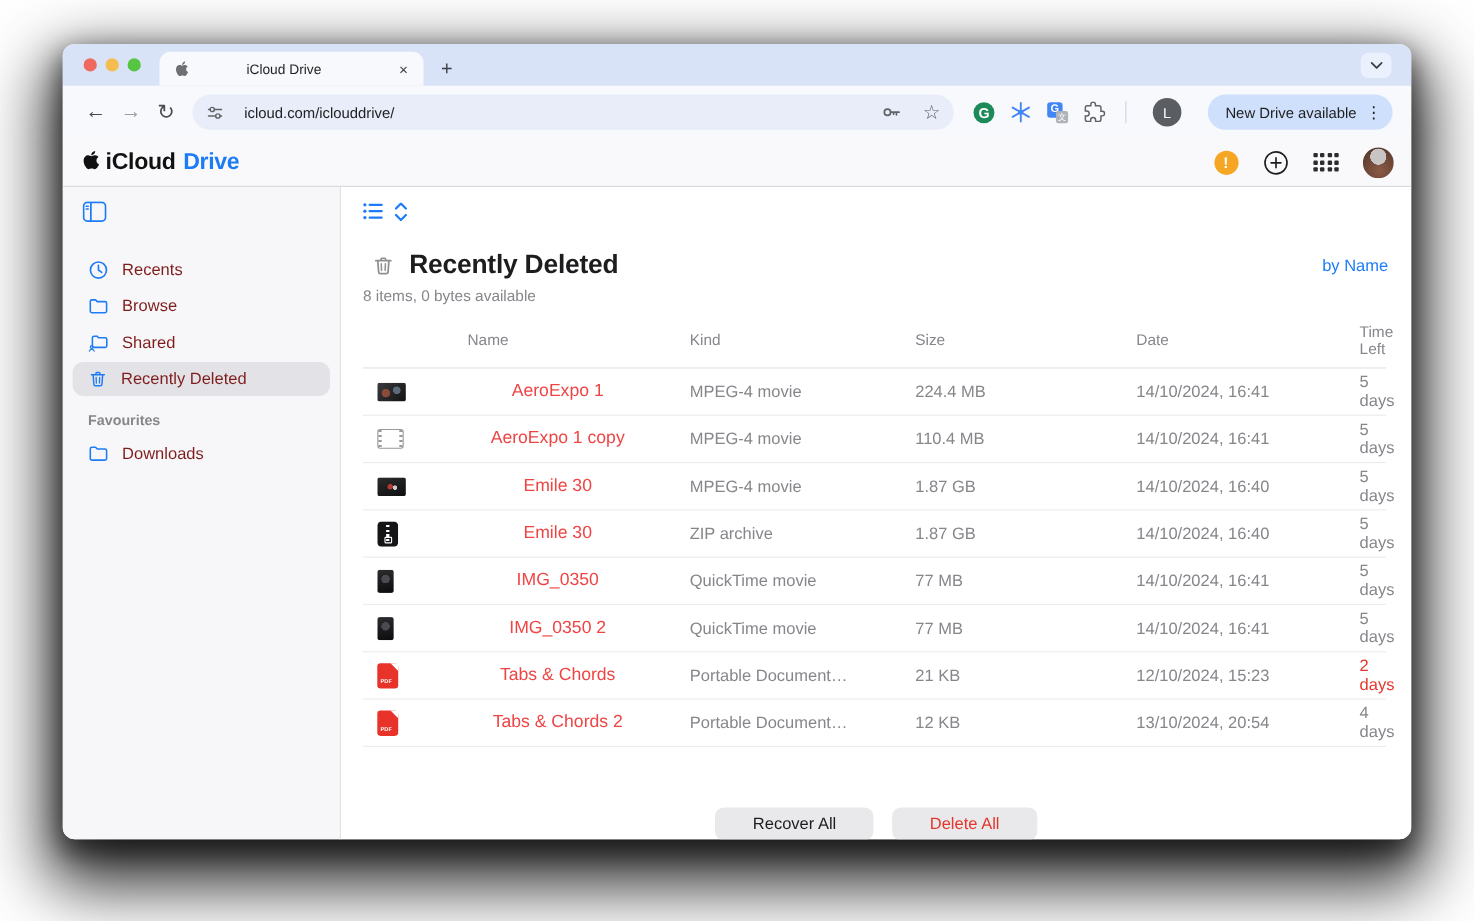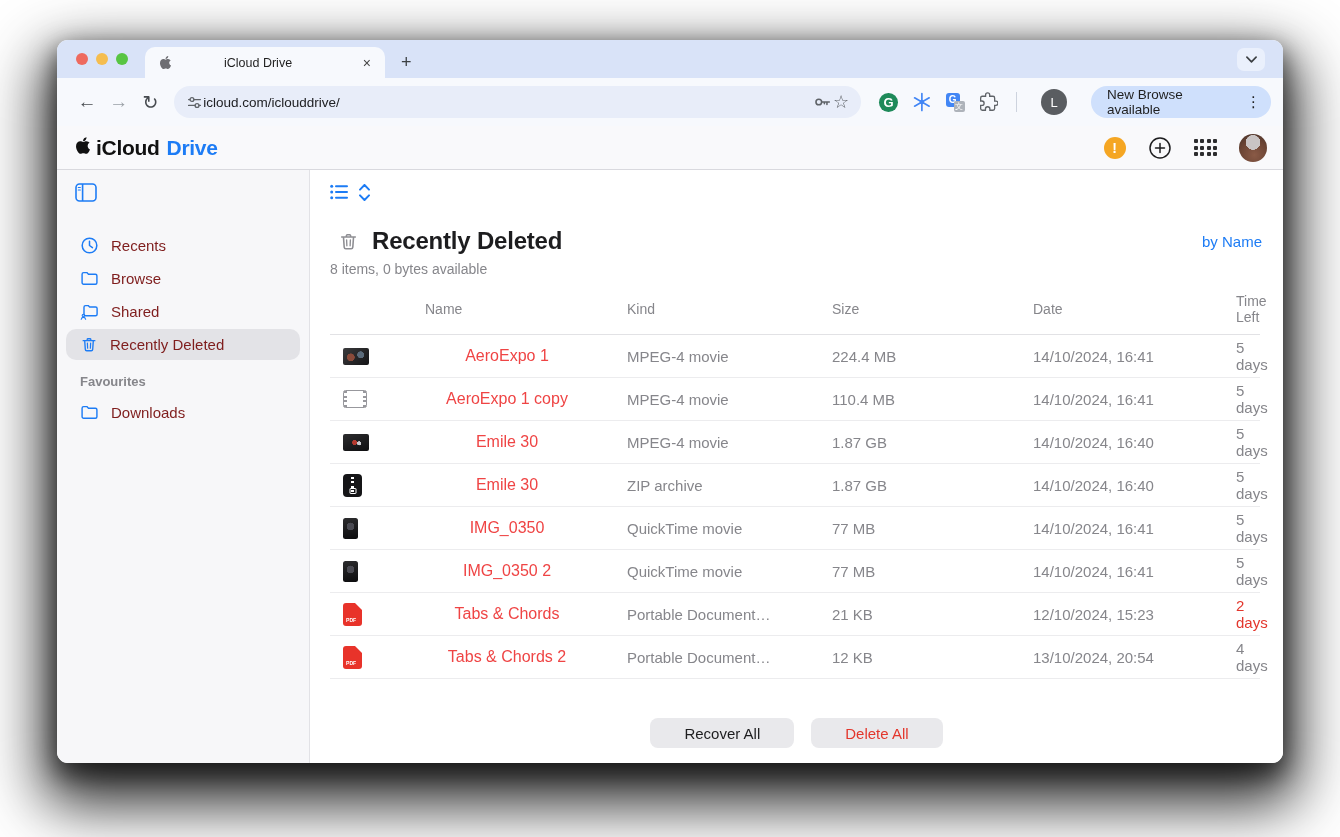--- a/index.html
+++ b/index.html
@@ -22,21 +22,21 @@
   .tab-close { font-size:14px; color:#444; line-height:1; padding:1px 4px; border-radius:4px; }
   .newtab-btn { font-size:18px; color:#3c4043; margin:0 0 5px 10px; padding:0 6px; }
   .strip-chevron { position:absolute; right:18px; top:8px; width:28px; height:23px; background:#eaf0fc;
     border-radius:7px; display:flex; align-items:center; justify-content:center; }
 
   
   .toolbar { height:48px; background:#f7f9fd; display:flex; align-items:center; padding:0 12px 0 14px; }
   .nav-ic { font-size:19px; color:#474b50; width:32px; text-align:center; }
   .nav-ic.dim { color:#9aa0a6; }
   .omnibox { margin-left:8px; width:692px; height:32px; background:#e8edf9; border-radius:16px;
-    display:flex; align-items:center; padding:0 12px; gap:0; }
+    display:flex; align-items:center; padding:0 12px; gap:18px; }
   .url-text { font-size:13.5px; color:#202124; flex:1; }
   .ext-area { display:flex; align-items:center; gap:14px; margin-left:18px; }
   .g-badge { width:19px; height:19px; border-radius:50%; background:#1e8a5a; color:#fff; font-size:13px;
     font-weight:bold; display:flex; align-items:center; justify-content:center; }
   .tr-icon { position:relative; width:19px; height:19px; }
   .tr-blue { position:absolute; left:0; top:0; width:14px; height:14px; background:#4286f5; border-radius:3px;
     color:#fff; font-size:10px; font-weight:bold; display:flex; align-items:center; justify-content:center; }
   .tr-gray { position:absolute; right:0; bottom:0; width:11px; height:11px; background:#aeb3ba; border-radius:2px;
     color:#fff; font-size:8px; display:flex; align-items:center; justify-content:center; }
   .tb-divider { width:1px; height:20px; background:#cdd3de; margin:0 4px; }
@@ -111,21 +111,21 @@
     background:radial-gradient(circle at 50% 40%, #4a4a52 0 25%, transparent 27%),
       linear-gradient(170deg,#2c2c2e,#0c0c0e); }
   .fi-pdf { width:19px; height:23px; border-radius:3px; background:#e8332a; position:relative; }
   .fi-pdf::before { content:""; position:absolute; right:0; top:0; border-style:solid;
     border-width:0 7px 7px 0; border-color:transparent #ffffff transparent transparent; }
   .fi-pdf::after { content:"PDF"; position:absolute; left:3px; bottom:3px; color:#fff;
     font-size:6px; font-weight:bold; transform:scale(0.85); transform-origin:left bottom; }
 
   .actions { display:flex; justify-content:center; gap:17px; margin-top:39px; }
   .btn { height:30px; padding:0 34px; border:none; border-radius:8px; background:#e9e9ec;
-    font-size:15px; font-family:inherit; color:#1d1d1f; }
+    font-size:15px; font-family:inherit; color:#1d1d1f;margin-top:16px; }
   .btn.danger { color:#e3362c; }
 </style>
 </head>
 <body>
 
 <div class="window">
 
   <div class="tabstrip">
     <div class="traffic">
       <span class="light red"></span>
@@ -176,21 +176,21 @@
       <span class="tr-icon">
         <span class="tr-blue">G</span>
         <span class="tr-gray">文</span>
       </span>
       <svg width="20" height="20" viewBox="0 0 24 24">
           <path d="M20.5 11H19V7c0-1.1-.9-2-2-2h-4V3.5C13 2.1 11.9 1 10.5 1S8 2.1 8 3.5V5H4c-1.1 0-2 .9-2 2v3.8h1.5c1.5 0 2.7 1.2 2.7 2.7S5 16.2 3.5 16.2H2V20c0 1.1.9 2 2 2h3.8v-1.5c0-1.5 1.2-2.7 2.7-2.7s2.7 1.2 2.7 2.7V22H17c1.1 0 2-.9 2-2v-4h1.5c1.4 0 2.5-1.1 2.5-2.5S21.9 11 20.5 11z" fill="none" stroke="#5f6368" stroke-width="1.6"></path>
         </svg>
       <span class="tb-divider"></span>
       <span class="profile-l">L</span>
       <div class="chrome-pill">
-        <span class="chrome-pill-text">New Browse available</span>
+        <span class="chrome-pill-text">New Drive available</span>
         <span class="kebab">⋮</span>
       </div>
     </div>
   </div>
 
   <div class="app-header">
     <div class="brand">
       <svg width="16" height="19" viewBox="0 0 384 512">
           <path fill="#111" d="M318.7 268.7c-.2-36.7 16.4-64.4 50-84.8-18.8-26.9-47.2-41.7-84.7-44.6-35.5-2.8-74.3 20.7-88.5 20.7-15 0-49.4-19.7-76.4-19.7C63.3 141.2 4 184.8 4 273.5q0 39.3 14.4 81.2c12.8 36.7 59 126.7 107.2 125.2 25.2-.6 43-17.9 75.8-17.9 31.8 0 48.3 17.9 76.4 17.9 48.6-.7 90.4-82.5 102.6-119.3-65.2-30.7-61.7-90-61.7-91.9zm-56.6-164.2c27.3-32.4 24.8-61.9 24-72.5-24.1 1.4-52 16.4-67.9 34.9-17.5 19.8-27.8 44.3-25.6 71.9 26.1 2 49.9-11.4 69.5-34.3z"></path>
         </svg>

